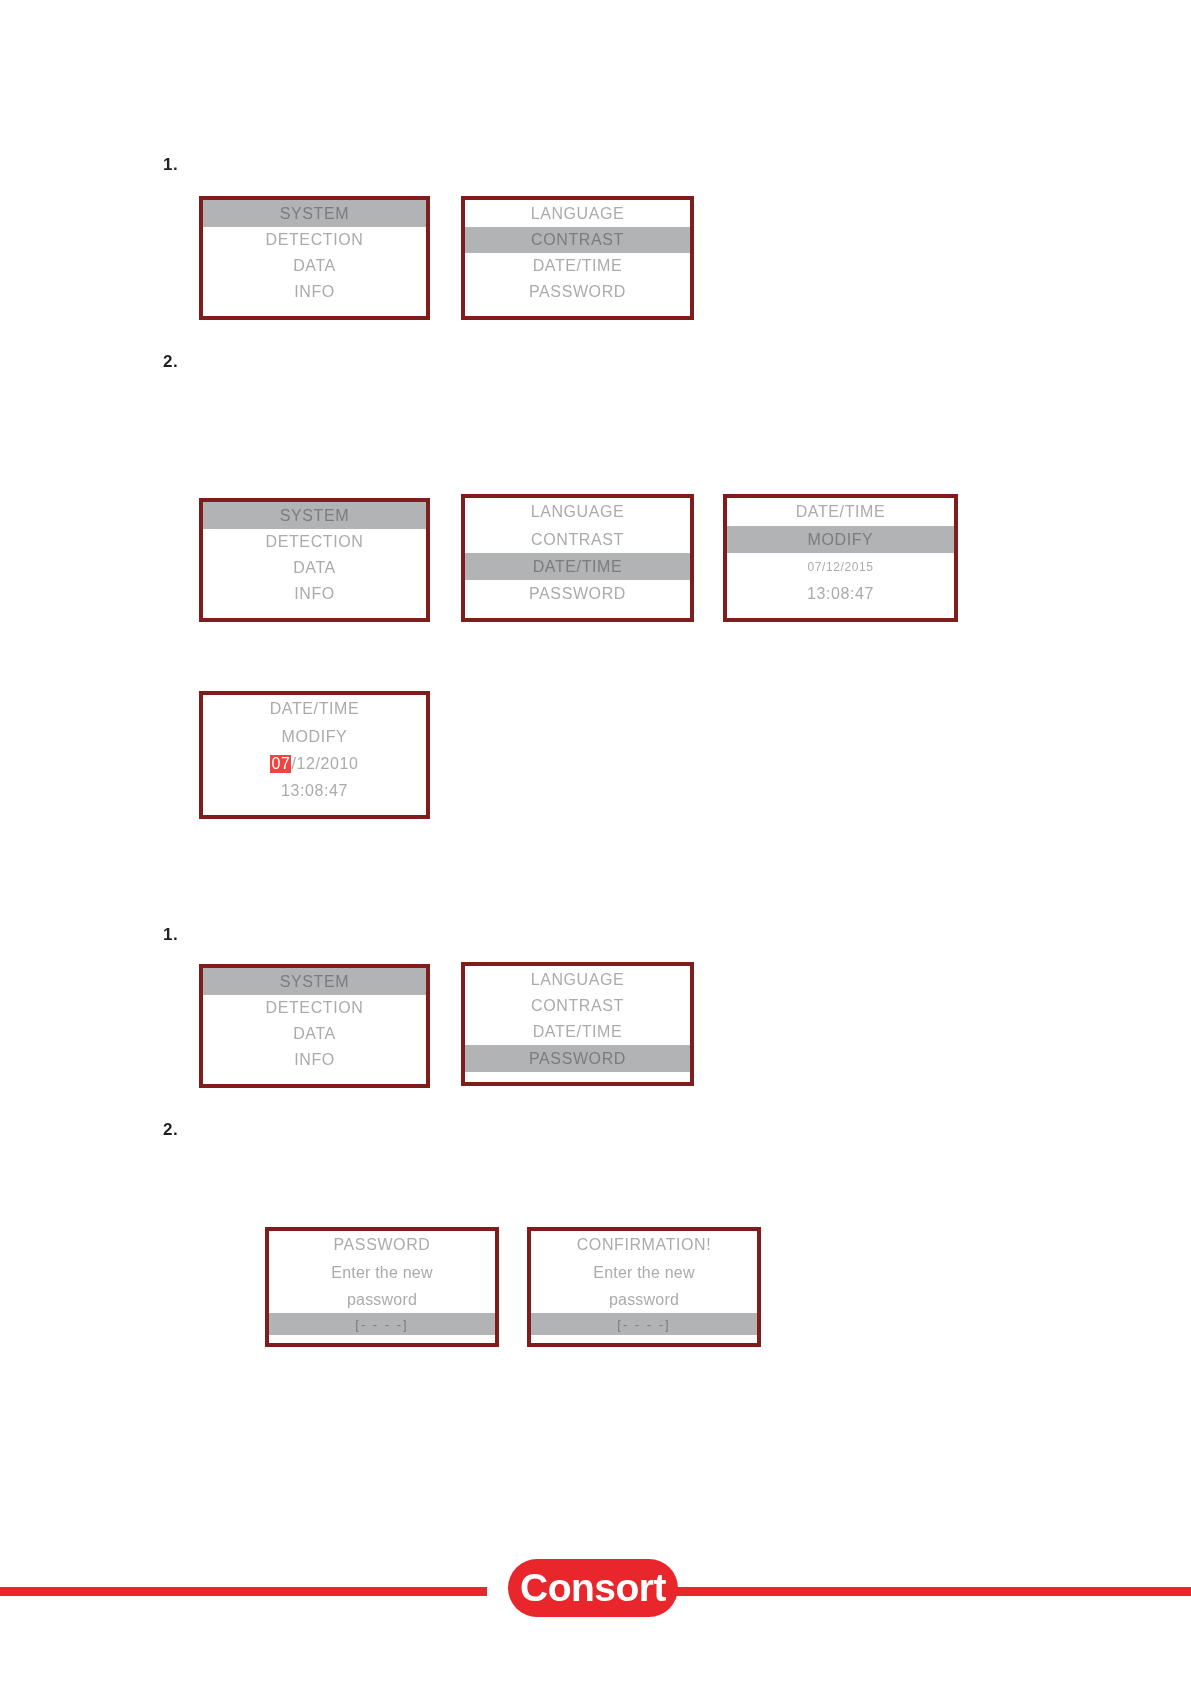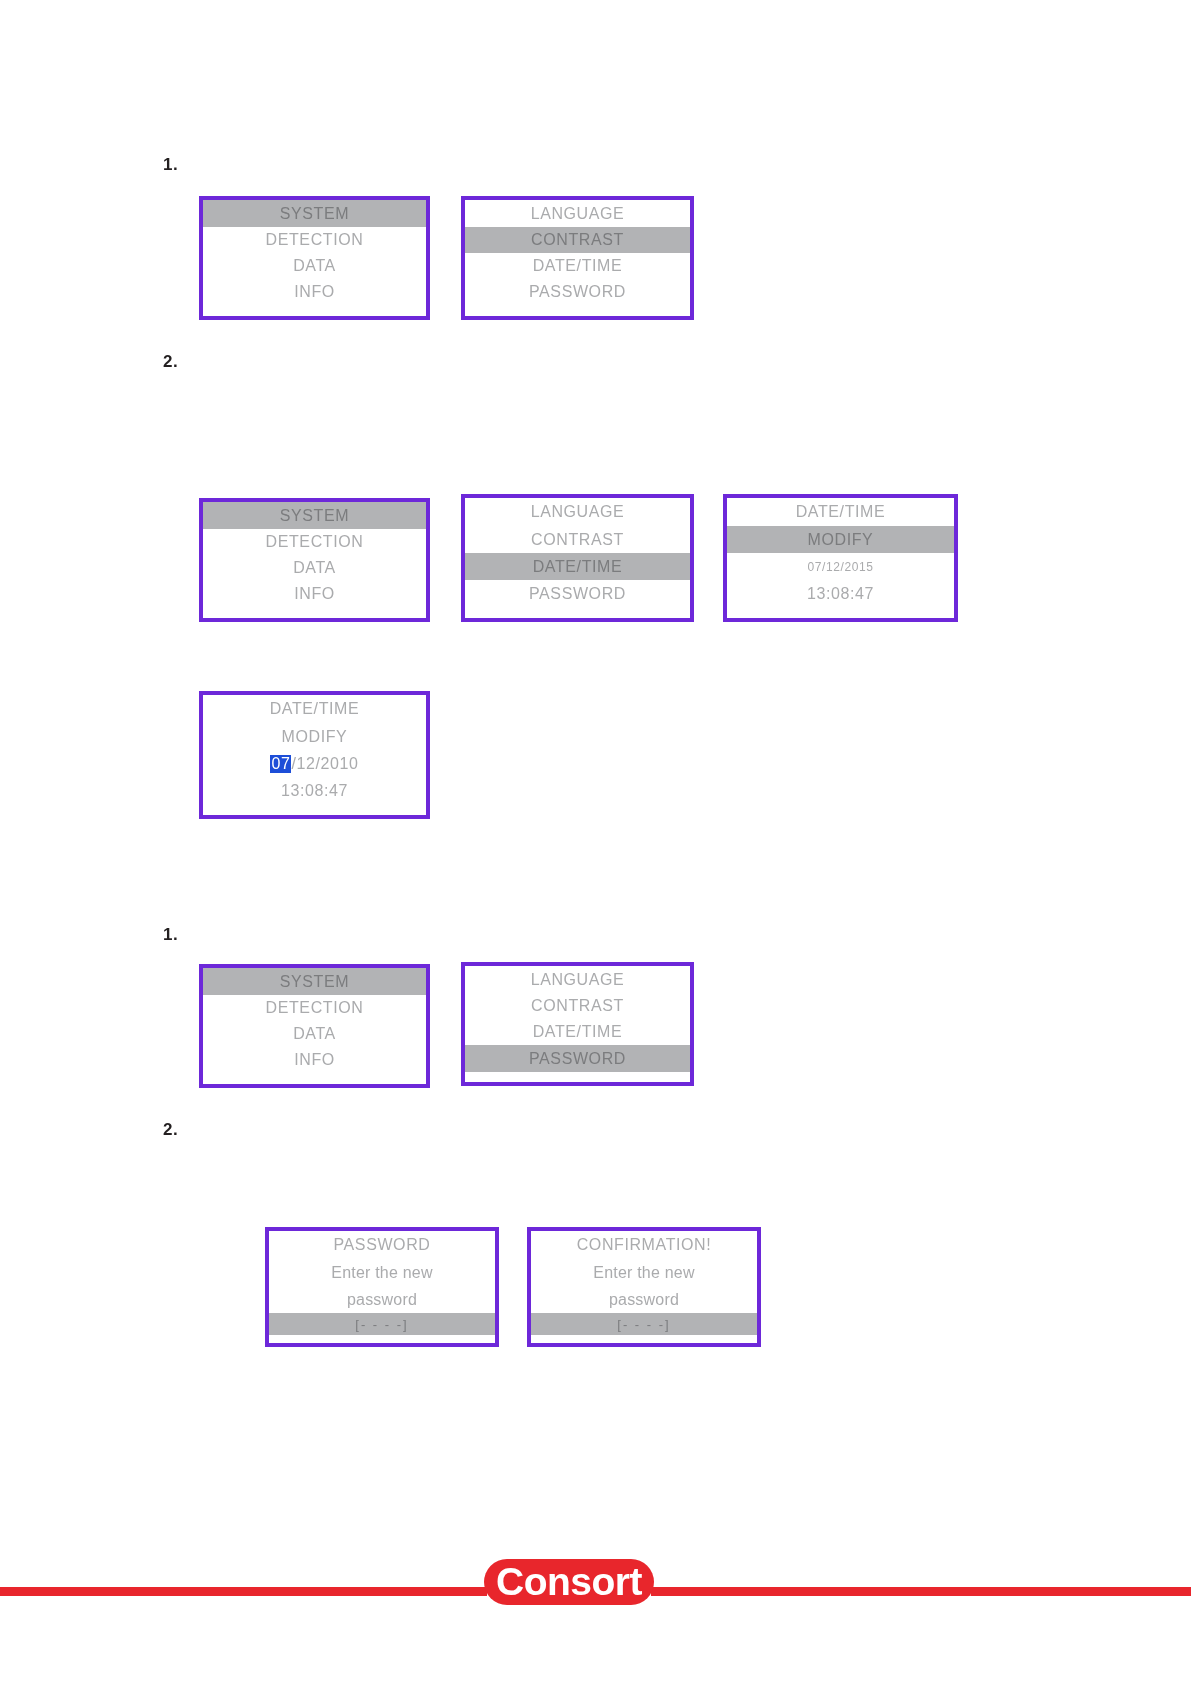--- a/index.html
+++ b/index.html
@@ -22,21 +22,21 @@
     font-size: 17px;
     font-weight: 700;
     color: #231f20;
     letter-spacing: 0.5px;
   }
 
   
   .lcd {
     position: absolute;
     box-sizing: border-box;
-    border: 4px solid #6d28d9;
+    border: 4px solid #7f1d1d;
     background: #ffffff;
     display: flex;
     flex-direction: column;
     justify-content: flex-start;
     padding: 0;
     overflow: hidden;
   }
   .lcd-row {
     box-sizing: border-box;
     width: 100%;
@@ -52,21 +52,21 @@
   .lcd-row.sel {
     background: #b2b3b5;
     color: #7b7c7e;
   }
   .lcd-row.small {
     letter-spacing: 0.2px;
   }
 
   
   .tok-hl {
-    background: #1d4ed8;
+    background: #ef4444;
     color: #ffffff;
     padding: 0 1px;
   }
 
   
   .pw-bar {
     background: #b2b3b5;
     color: #8a8b8d;
     letter-spacing: 2px;
   }
@@ -169,15 +169,15 @@
 
 <div class="lcd" id="s9" style="left:527px; top:1227px; width:234px; height:120px;">
   <div class="lcd-row" style="height:28px; font-size:16px;">CONFIRMATION!</div>
   <div class="lcd-row small" style="height:27px; font-size:16px;">Enter the new</div>
   <div class="lcd-row small" style="height:27px; font-size:16px;">password</div>
   <div class="lcd-row sel pw-bar" style="height:22px; font-size:13px;">[- - - -]</div>
 </div>
 
 <div class="footer-rule" style="left:0px; top:1587px; width:487px;"></div>
 <div class="footer-rule" style="left:651px; top:1587px; width:540px;"></div>
-<div class="brand-pill" style="left:484px; top:1559px; width:170px; height:46px;">
+<div class="brand-pill" style="left:508px; top:1559px; width:170px; height:58px;">
   <span class="brand-text">Consort</span>
 </div>
 
 </body></html>

